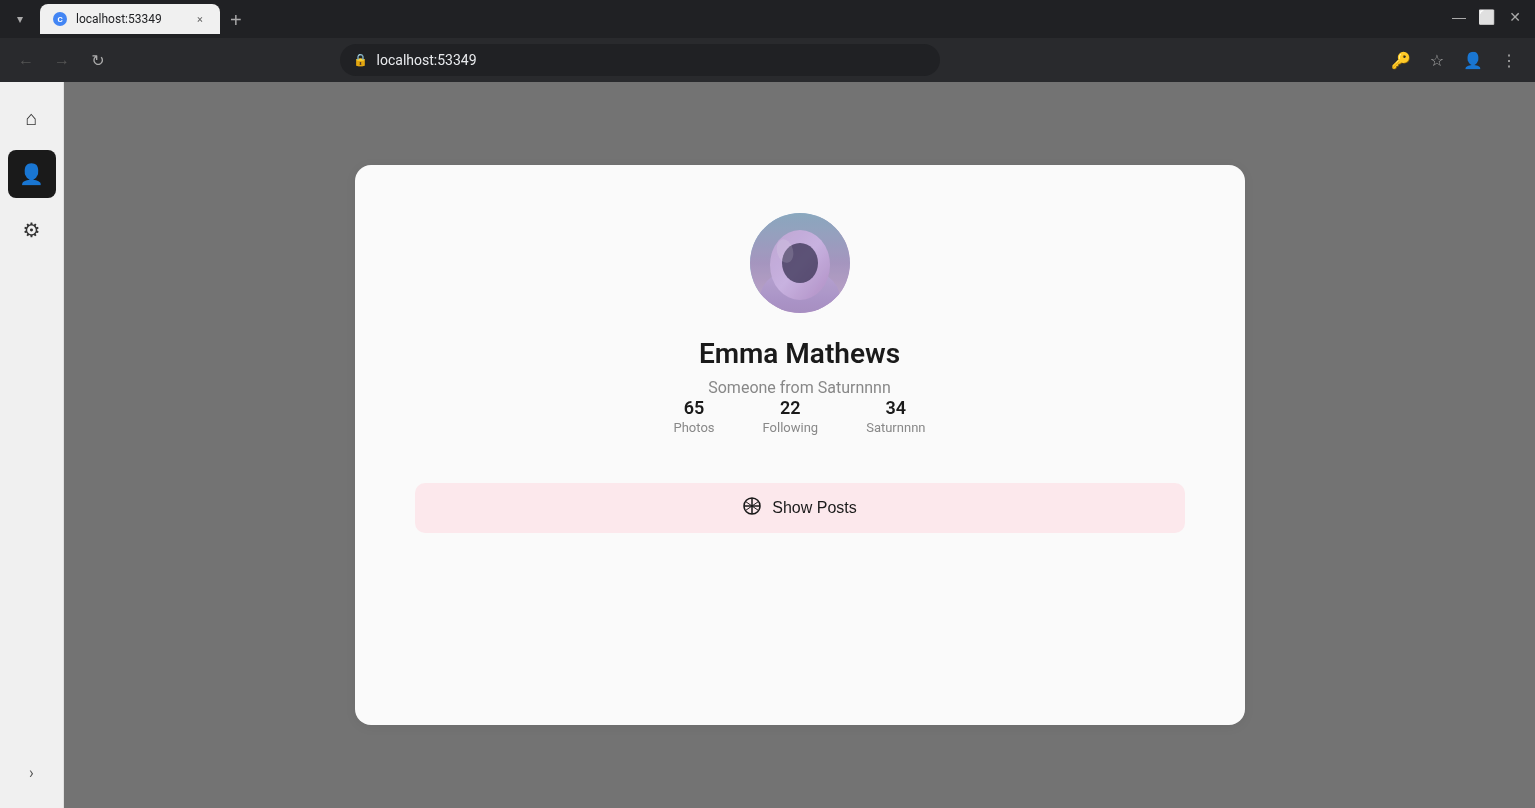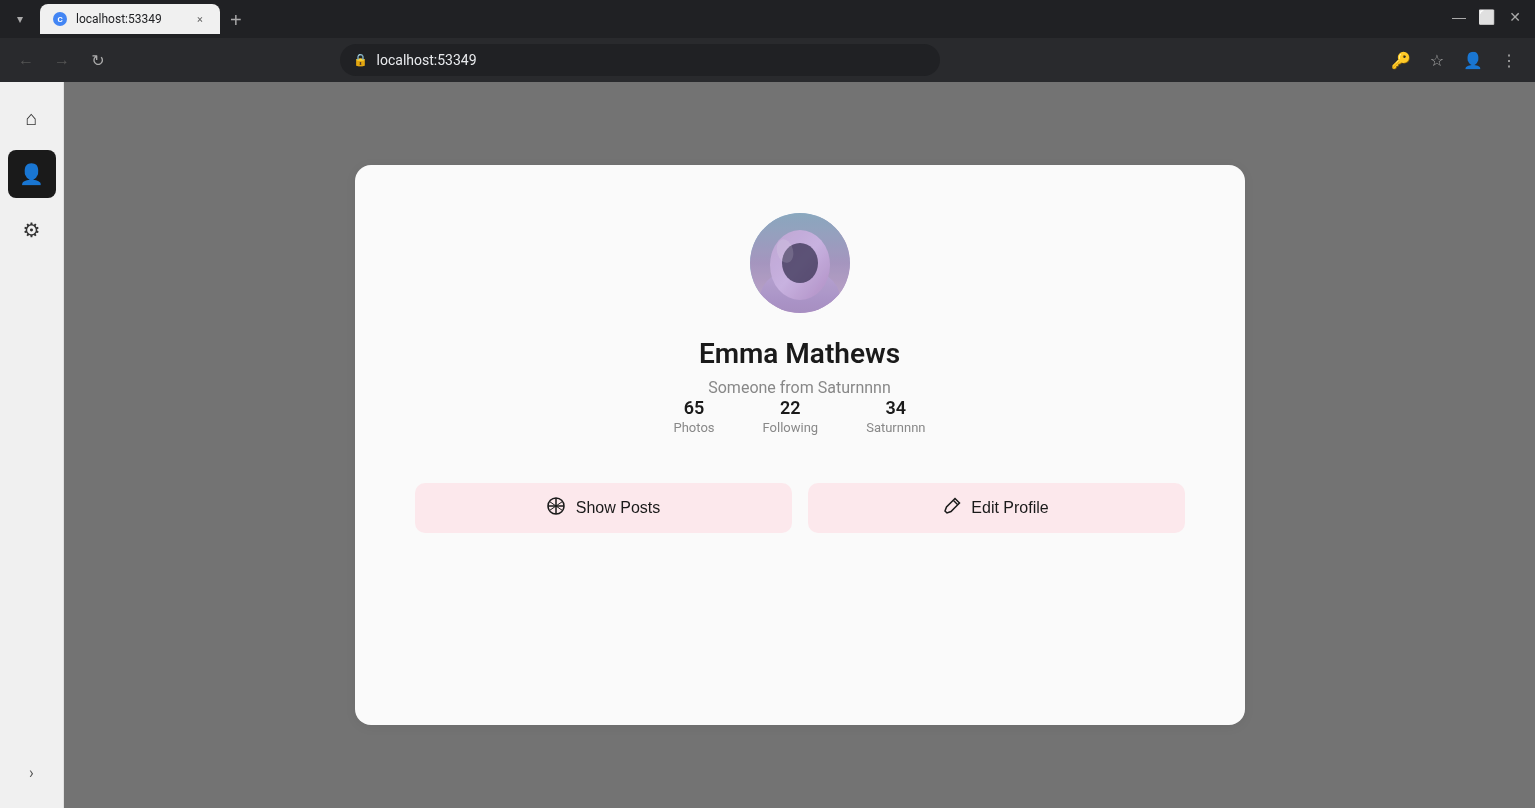--- a/index.html
+++ b/index.html
@@ -488,26 +488,17 @@
             <svg width="20" height="20" viewBox="0 0 20 20" fill="none">
               <circle cx="10" cy="10" r="8" stroke="#1a1a1a" stroke-width="1.5" fill="none"></circle>
               <line x1="2" y1="10" x2="18" y2="10" stroke="#1a1a1a" stroke-width="1.5"></line>
               <line x1="10" y1="2" x2="10" y2="18" stroke="#1a1a1a" stroke-width="1.5"></line>
               <line x1="3.5" y1="5.5" x2="16.5" y2="14.5" stroke="#1a1a1a" stroke-width="1"></line>
               <line x1="3.5" y1="14.5" x2="16.5" y2="5.5" stroke="#1a1a1a" stroke-width="1"></line>
             </svg>
           </span>
           <span>Show Posts</span>
         </button>
-        <button class="btn-edit-profile">
-          <span class="btn-icon">
-            <svg width="18" height="18" viewBox="0 0 18 18" fill="none">
-              <path d="M2 14L3.5 10L12 1.5L16.5 6L8 14.5L4 16L2 14Z" stroke="#1a1a1a" stroke-width="1.5" fill="none"></path>
-              <line x1="10.5" y1="3.5" x2="14.5" y2="7.5" stroke="#1a1a1a" stroke-width="1.5"></line>
-            </svg>
-          </span>
-          <span>Edit Profile</span>
-        </button>
       </div>
 
     </div>
   </div>
 </div>
 
 </body></html>

